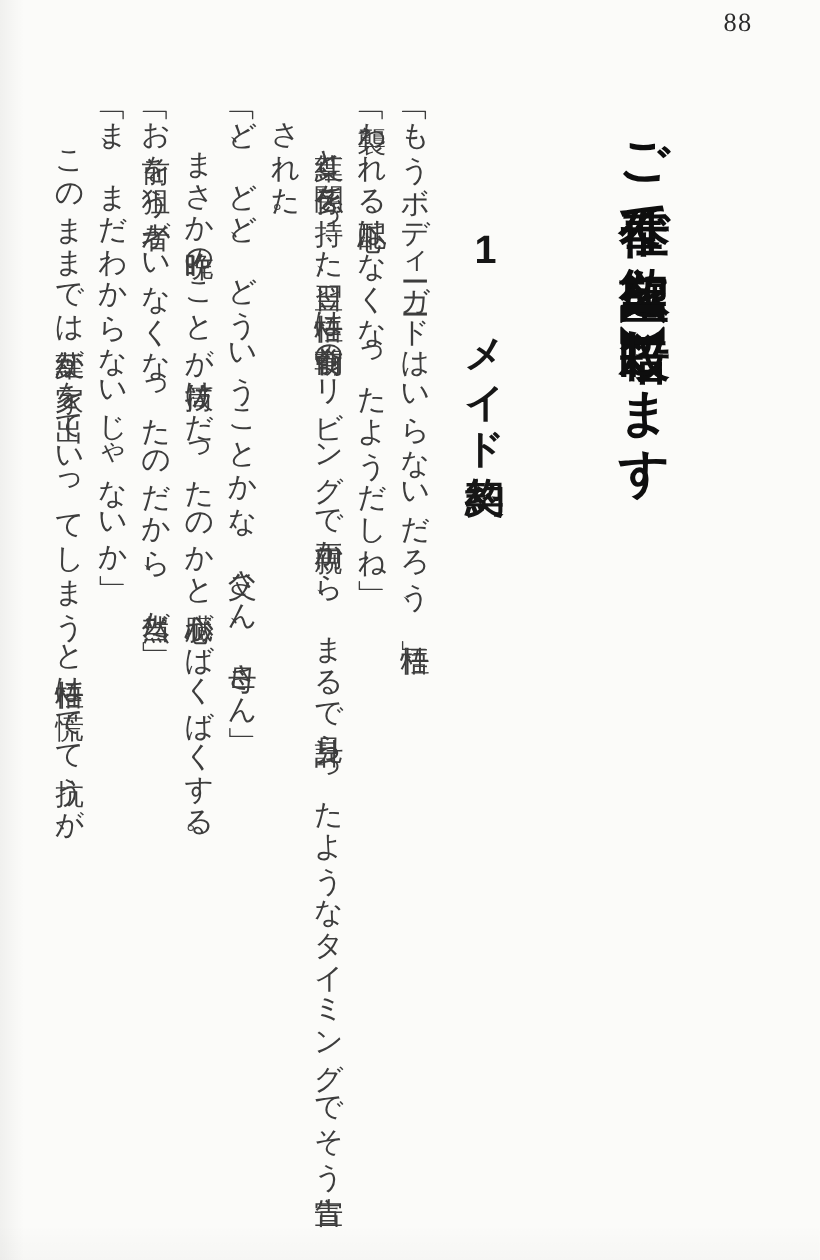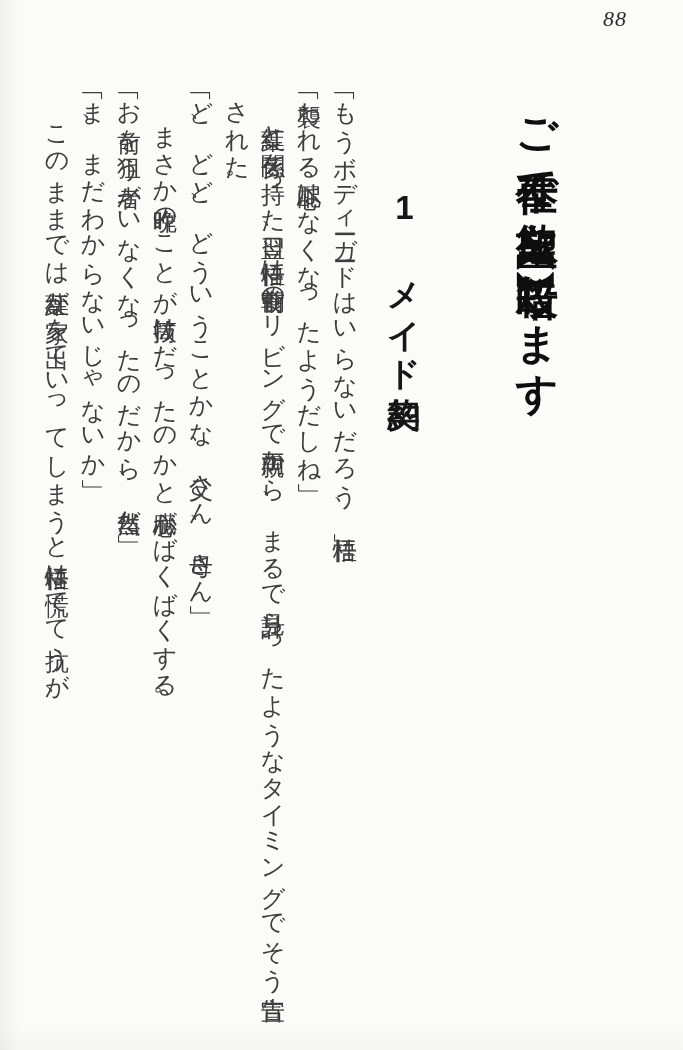--- a/index.html
+++ b/index.html
@@ -16,21 +16,20 @@
     inset: 0;
     background: linear-gradient(90deg, rgba(0,0,0,0.045), rgba(0,0,0,0) 20px),
                 linear-gradient(0deg, rgba(0,0,0,0.02), rgba(0,0,0,0) 30px);
     pointer-events: none;
   }
   .page-number {
     position: absolute;
     top: 6px;
     right: 56px;
     font-size: 22px;
-    font-style: italic;
     color: #2b2b2b;
     letter-spacing: 1px;
   }
   .vertical-flow {
     position: absolute;
     top: 85px;
     right: 123px;
     height: 920px;
     writing-mode: vertical-rl;
     -webkit-writing-mode: vertical-rl;

